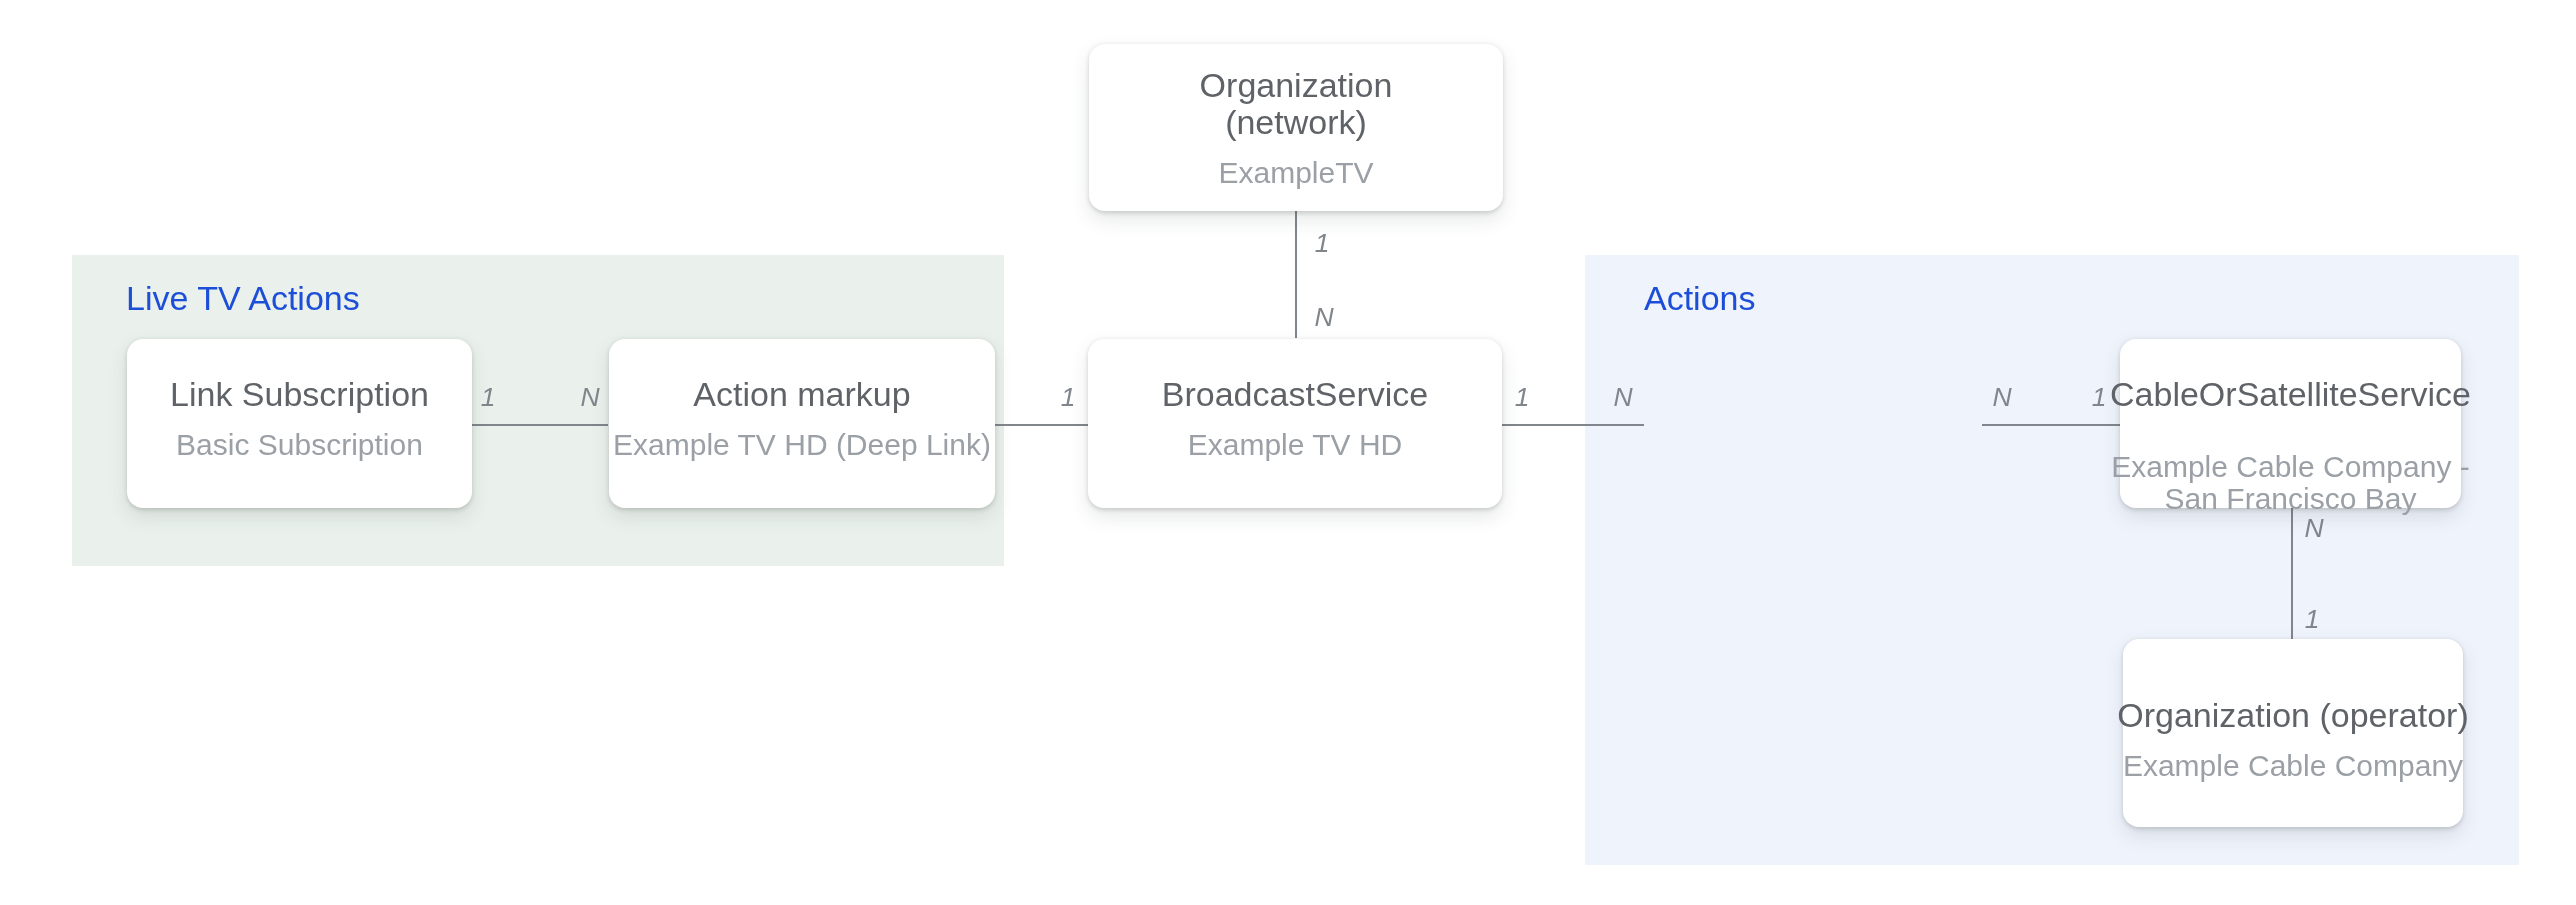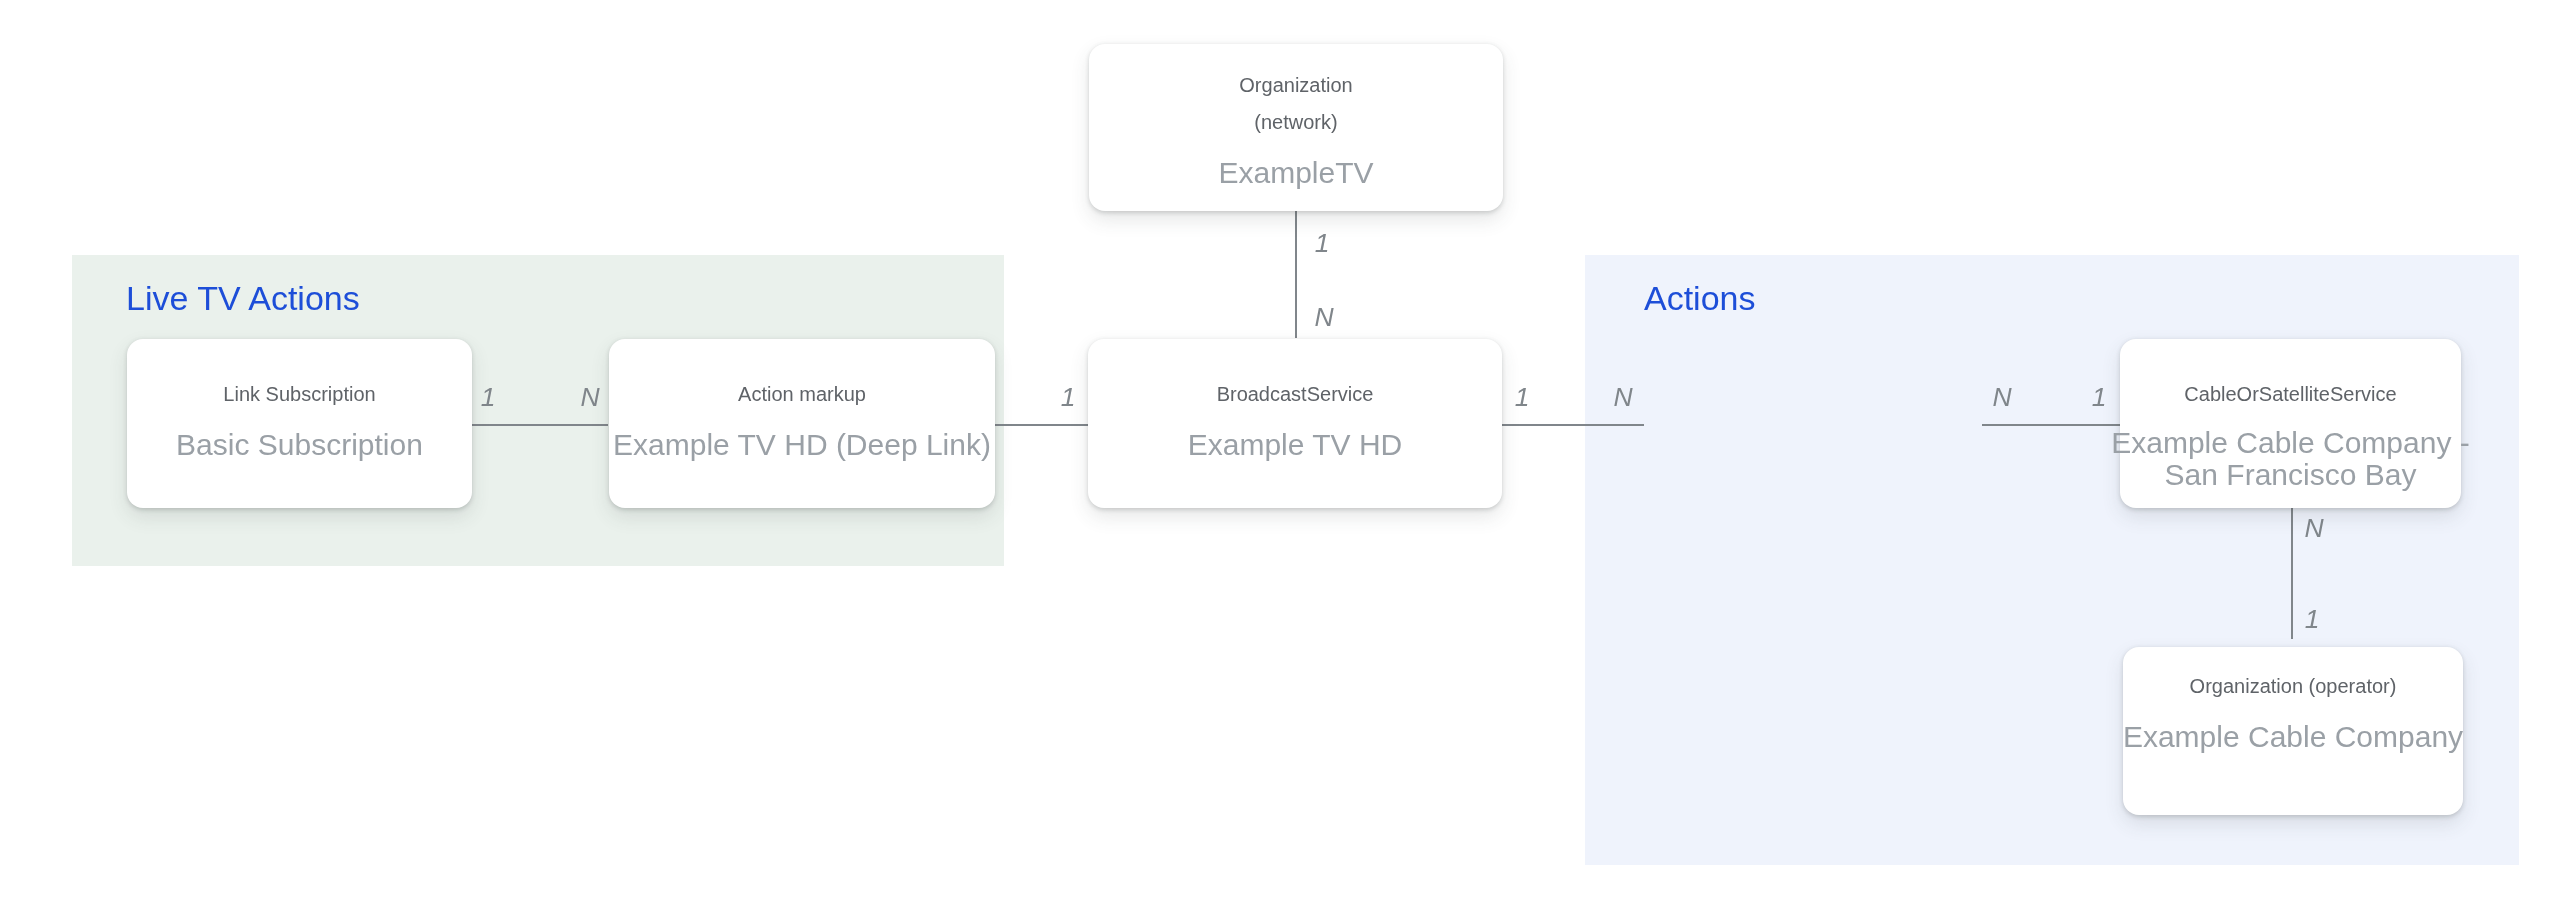--- a/index.html
+++ b/index.html
@@ -32,21 +32,21 @@
     background: #ffffff;
     border-radius: 16px;
     box-shadow: 0 1.8px 4.4px rgba(60,64,67,0.20), 0 8.8px 19.5px rgba(60,64,67,0.12);
     display: flex;
     flex-direction: column;
     align-items: center;
     box-sizing: border-box;
     text-align: center;
   }
   .node-title {
-    font-size: 20px;
+    font-size: 34px;
     line-height: 37px;
     color: #5F6368;
   }
   .node-title div { white-space: nowrap; }
   .node-subtitle {
     font-size: 30px;
     line-height: 32px;
     color: #9AA0A6;
     margin-top: 16px;
   }
@@ -129,31 +129,31 @@
   <div class="node" style="left:1088px; top:339px; width:414px; height:169px; padding-top:37px;">
     <div class="node-title">
       <div>BroadcastService</div>
     </div>
     <div class="node-subtitle">
       <div>Example TV HD</div>
     </div>
   </div>
 
 
-  <div class="node" style="left:2120px; top:339px; width:341px; height:169px; padding-top:37px;">
+  <div class="node" style="left:2120px; top:339px; width:341px; height:169px; padding-top:37px;gap:24px;">
     <div class="node-title">
       <div>CableOrSatelliteService</div>
     </div>
     <div class="node-subtitle" style="margin-top:14px;">
       <div>Example Cable Company -</div>
       <div>San Francisco Bay</div>
     </div>
   </div>
 
-  <div class="node" style="left:2123px; top:639px; width:340px; height:168px; padding-top:21px;margin-top:8px;">
+  <div class="node" style="left:2123px; top:639px; width:340px; height:188px; padding-top:58px;">
     <div class="node-title">
       <div>Organization (operator)</div>
     </div>
     <div class="node-subtitle">
       <div>Example Cable Company</div>
     </div>
   </div>
 
 </div>
 

